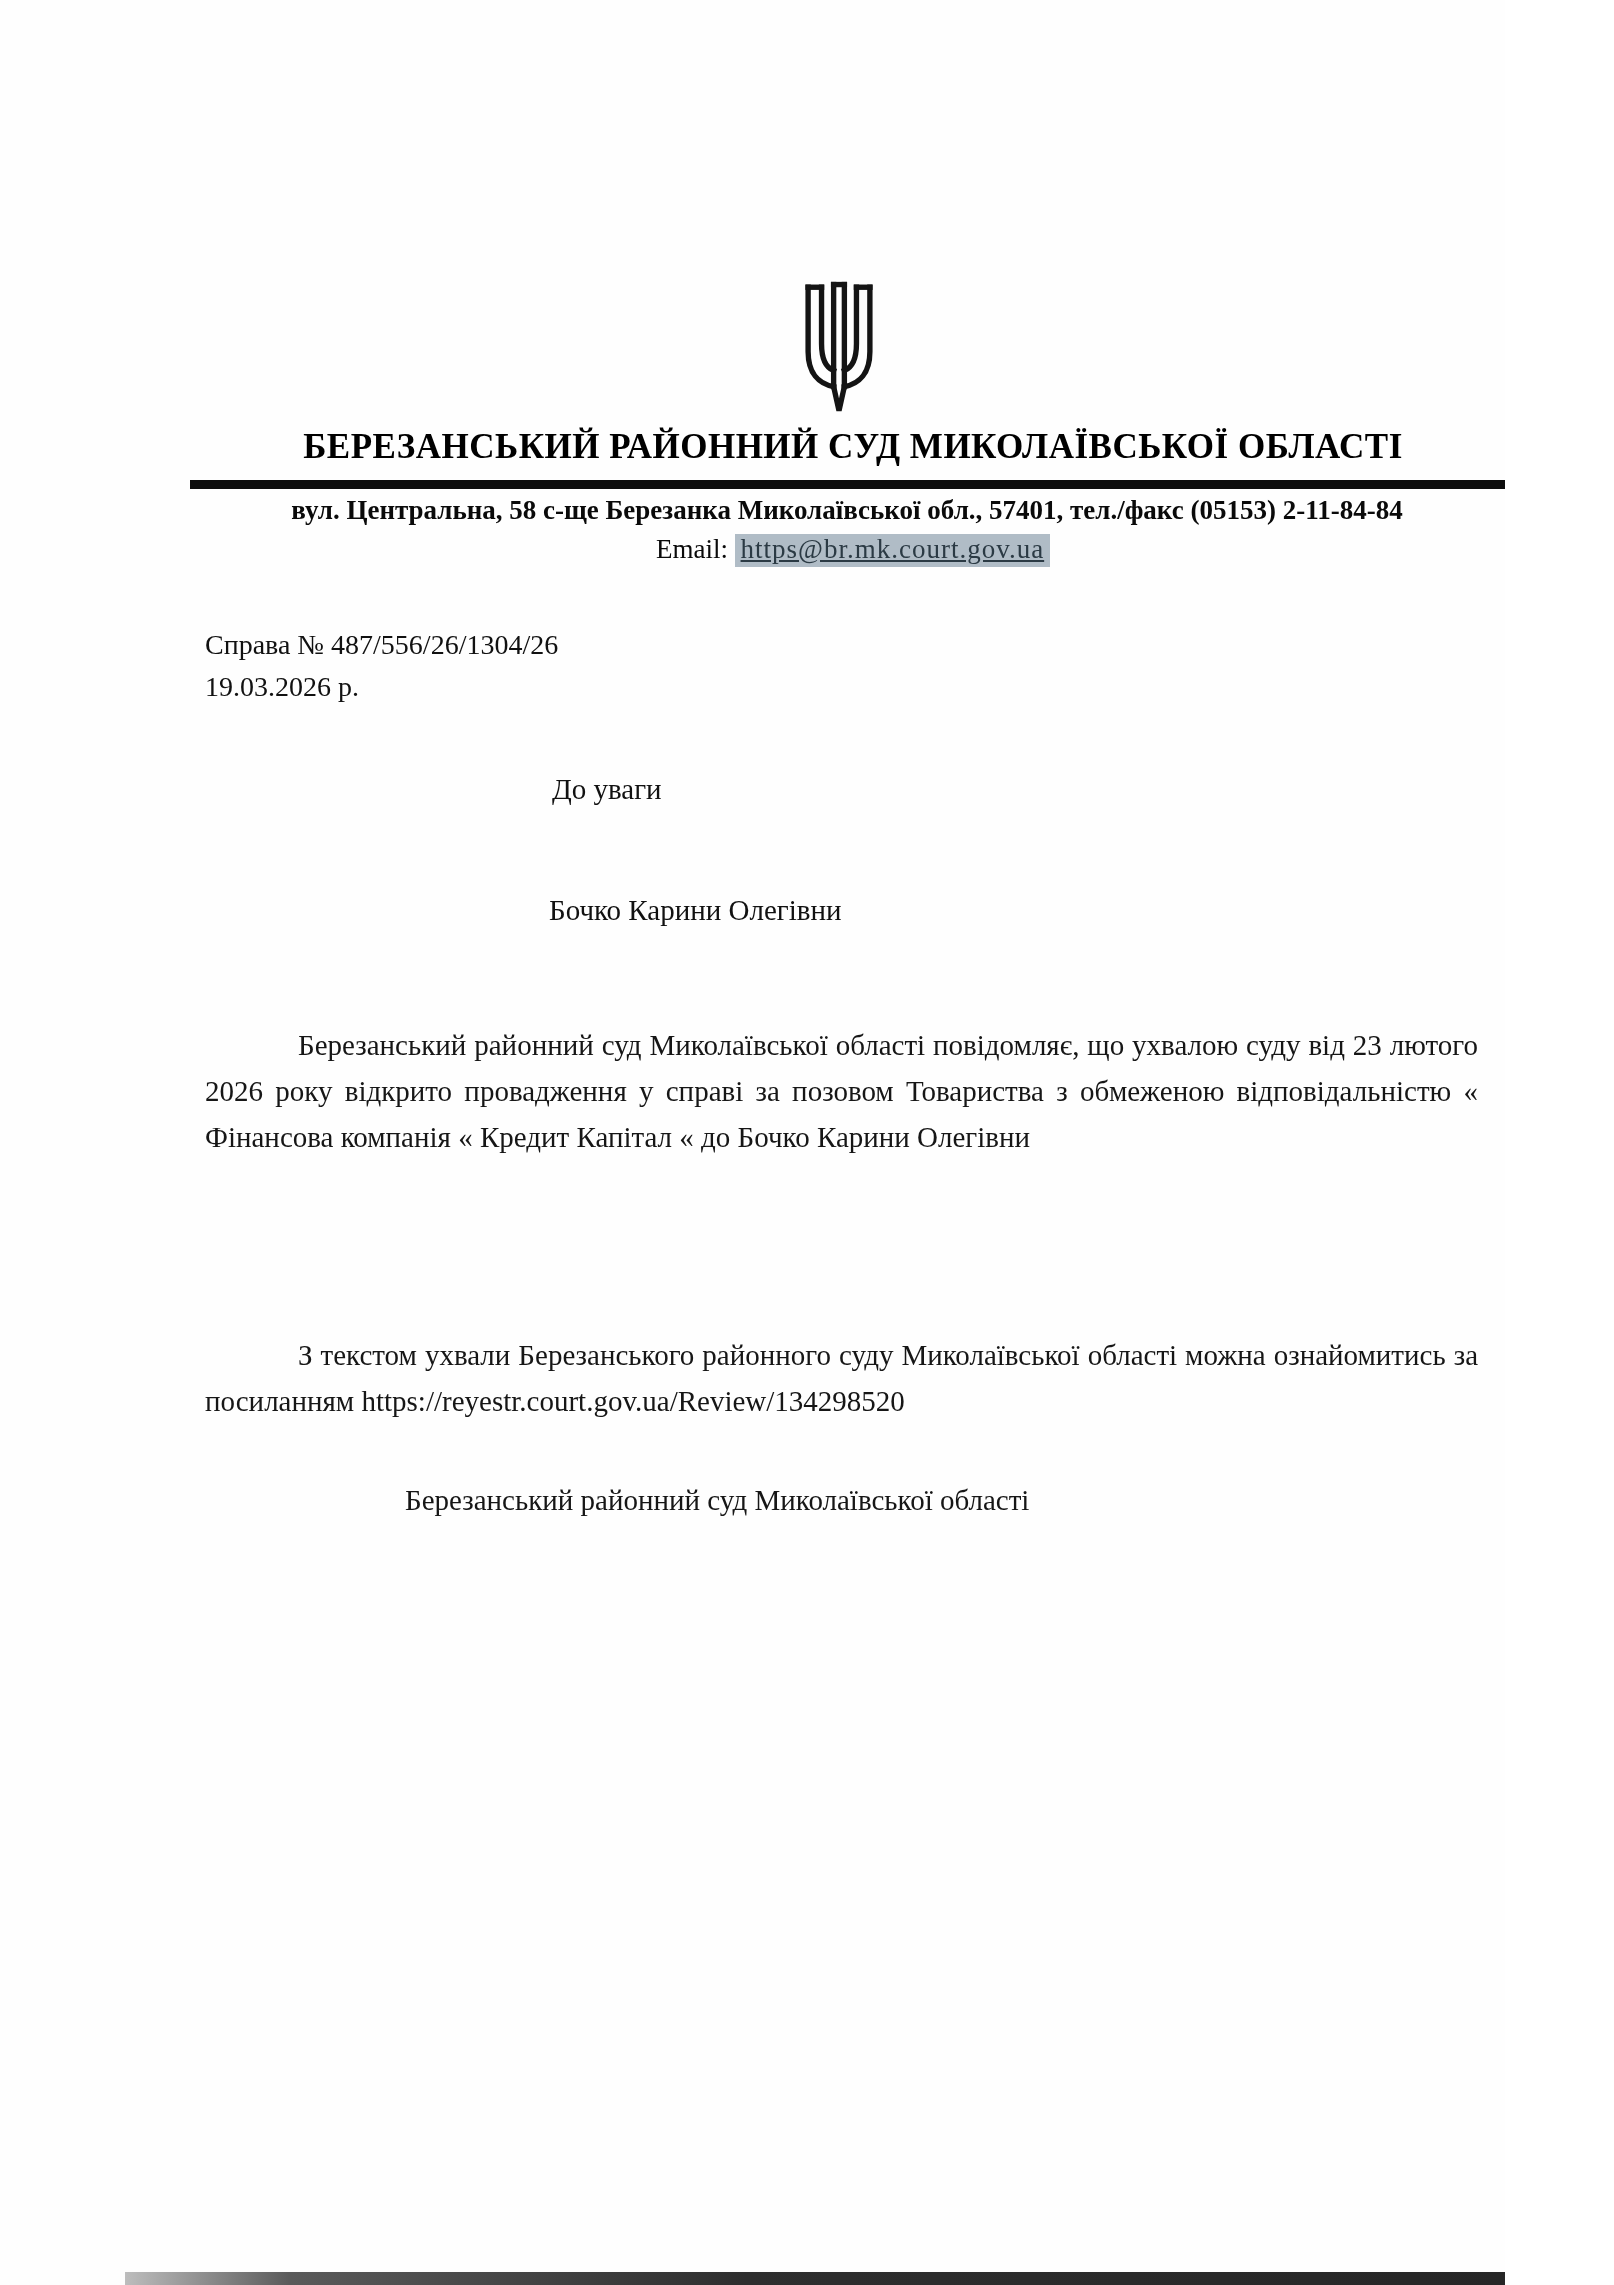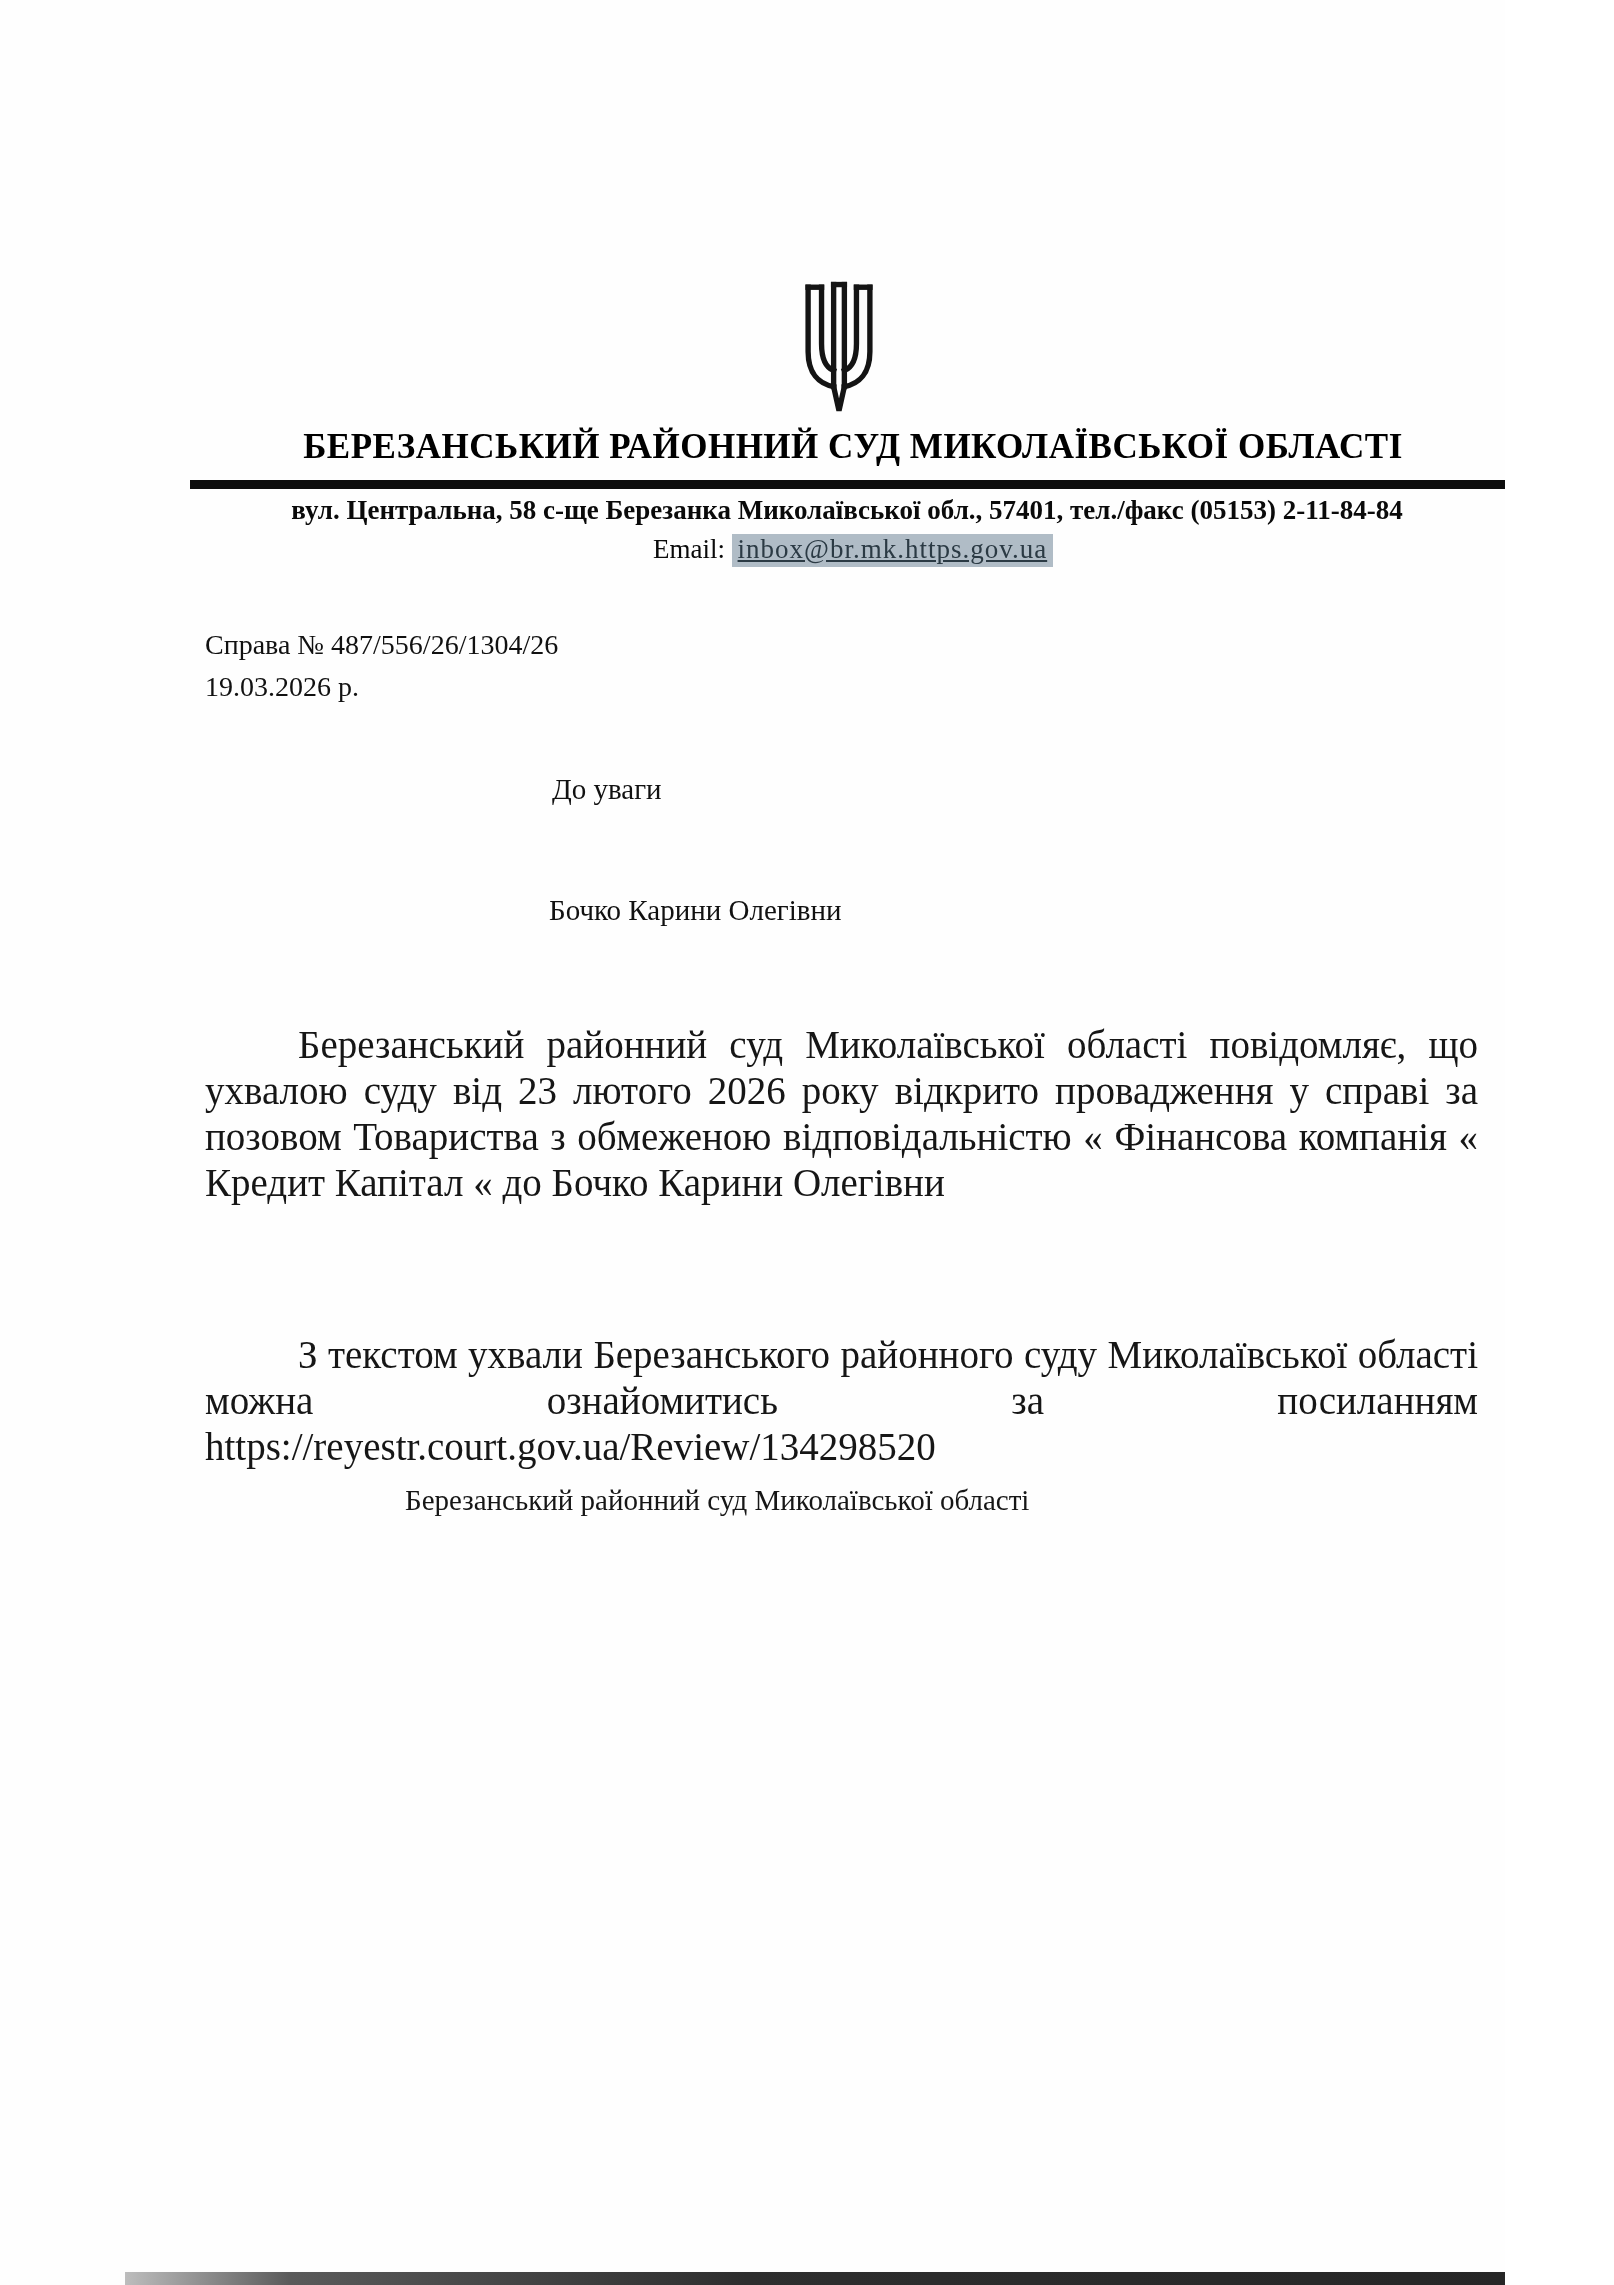--- a/index.html
+++ b/index.html
@@ -105,21 +105,21 @@
     left: 549px;
     font-size: 29px;
     margin-top: 44px;
   }
 
   
   .para {
     position: absolute;
     left: 205px;
     width: 1273px;
-    font-size: 39px;
+    font-size: 29px;
     line-height: 46px;
     text-align: justify;
     text-indent: 93px;
     color: #161616;
     margin: 0;
   }
   .para-1 { top: 1022px; }
   .para-2 { top: 1221px; }
   .para-3 { top: 1332px; }
 
@@ -167,21 +167,21 @@
       </g>
     </svg>
   </div>
 
   <div class="court-name">БЕРЕЗАНСЬКИЙ РАЙОННИЙ СУД МИКОЛАЇВСЬКОЇ ОБЛАСТІ</div>
   <div class="title-rule"></div>
 
   <div class="address-line">вул. Центральна, 58 с-ще Березанка Миколаївської обл., 57401, тел./факс   (05153) 2-11-84-84</div>
   <div class="email-line">
     <span>Email:</span>
-    <span class="email-link">inbox@br.mk.https.gov.ua</span>
+    <span class="email-link">https@br.mk.court.gov.ua</span>
   </div>
 
   <div class="case-line">Справа №  487/556/26/1304/26</div>
   <div class="date-line">19.03.2026 р.</div>
 
   <div class="attention-label">До уваги</div>
   <div class="recipient-name">Бочко Карини Олегівни</div>
 
   <p class="para para-1">Березанський районний суд Миколаївської області повідомляє, що ухвалою суду від 23 лютого 2026 року відкрито провадження у справі за позовом   Товариства з обмеженою відповідальністю «  Фінансова компанія « Кредит Капітал « до Бочко Карини Олегівни</p>
   <p class="para para-3"><span>З текстом ухвали Березанського районного суду Миколаївської області можна ознайомитись за  посиланням  </span><span class="registry-url">https://reyestr.court.gov.ua/Review/134298520</span></p>

